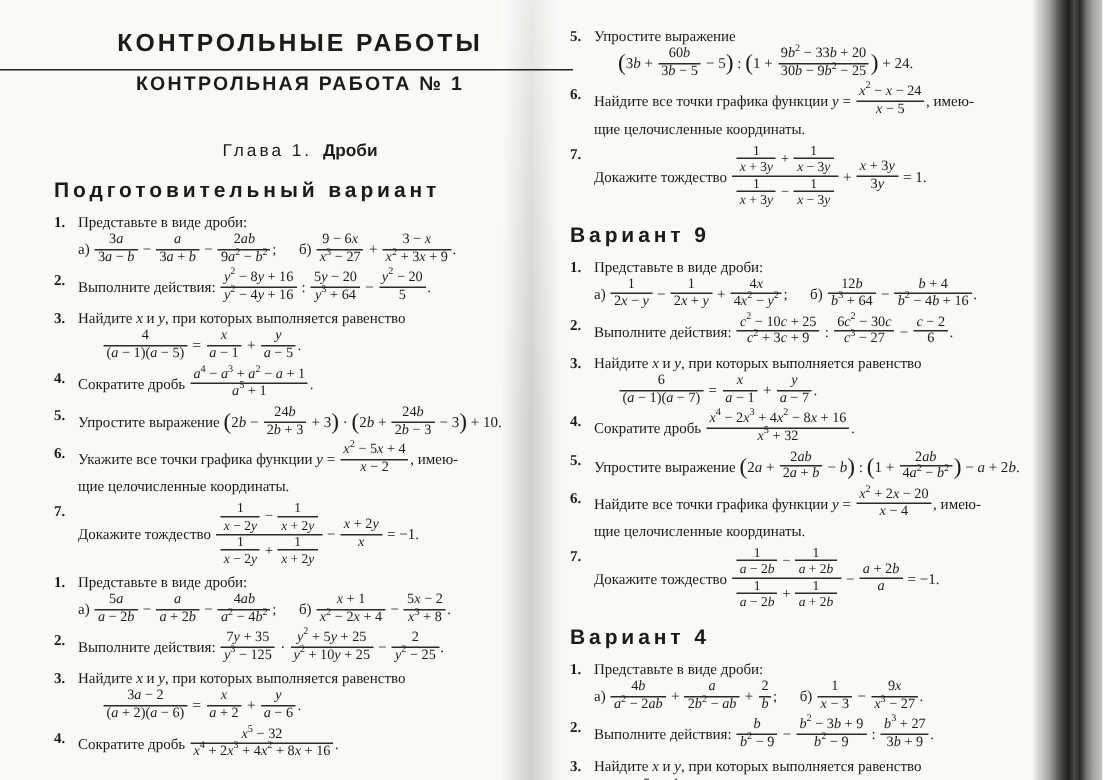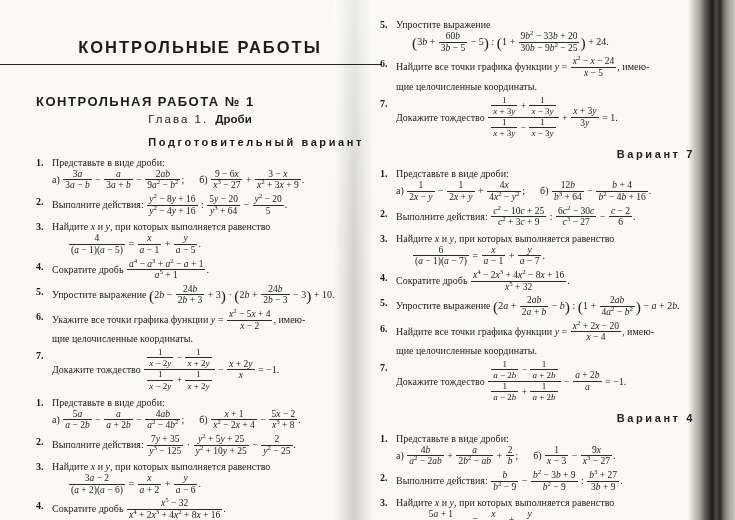--- a/index.html
+++ b/index.html
@@ -25,34 +25,34 @@
       rgba(0,0,0,0) 0%, #cfcdc8 12%, #a7a5a0 24%, #62605c 36%,
       #35332f 46%, #1f1e1b 52%, #4a4844 60%, #2b2a27 68%,
       #7c7a75 78%, #aaa8a3 88%, #c7c5c0 100%);
   }
   .page{position:absolute;font-size:10px;line-height:1.4;}
   .page-left{left:36px;top:12px;width:328px;}
   .page-right{left:380px;top:10px;width:315px;}
 
   .series-title{
     font-family:"Liberation Sans", sans-serif;font-weight:bold;
-    font-size:16.5px;letter-spacing:2px;text-align:center;margin-top:24px;
+    font-size:16.5px;letter-spacing:2px;text-align:center;margin-top:6px;
   }
   .series-rule{margin-left:-36px;width:382px;border-bottom:1.3px solid #24231f;margin-top:5px;}
   .work-title{
     font-family:"Liberation Sans", sans-serif;font-weight:bold;
-    font-size:13px;letter-spacing:1.5px;margin-top:28px;
-  }
-  .chapter-line{text-align:center;font-size:11.5px;margin-top:0;font-family:"Liberation Sans", sans-serif;}
+    font-size:13px;letter-spacing:1.5px;text-align:center;margin-top:0;
+  }
+  .chapter-line{text-align:center;font-size:11.5px;margin-top:28px;font-family:"Liberation Sans", sans-serif;}
   .chapter-prefix{letter-spacing:2px;}
   .chapter-name{font-weight:bold;margin-left:4px;}
 
   .variant-heading{
     font-family:"Liberation Sans", sans-serif;font-weight:bold;
-    font-size:11px;letter-spacing:2.6px;text-align:right;margin:7px 0 5px;
+    font-size:14px;letter-spacing:2.6px;text-align:left;margin:7px 0 5px;
   }
   .problems{margin-top:8px;}
   .problem{display:flex;align-items:flex-start;margin:2px 0 3px;}
   .pnum{font-weight:bold;min-width:16px;flex:none;}
   .pbody{flex:1;}
   .pline{line-height:1.4;}
   .pline.indented{padding-left:16px;}
 
   i{font-family:"Liberation Serif", serif;font-style:italic;}
   sup{font-size:0.72em;line-height:0;}
@@ -168,21 +168,21 @@
             <div class="pline">Найдите все точки графика функции <i>y</i> = <span class="frac"><span class="num"><i>x</i><sup>2</sup> − <i>x</i> − 24</span><span class="den"><i>x</i> − 5</span></span>, имею-</div>
             <div class="pline">щие целочисленные координаты.</div>
           </div>
         </div>
         <div class="problem">
           <span class="pnum">7.</span>
           <div class="pbody">
             <div class="pline">Докажите тождество <span class="frac"><span class="num"><span class="frac"><span class="num">1</span><span class="den"><i>x</i> + 3<i>y</i></span></span> + <span class="frac"><span class="num">1</span><span class="den"><i>x</i> − 3<i>y</i></span></span></span><span class="den"><span class="frac"><span class="num">1</span><span class="den"><i>x</i> + 3<i>y</i></span></span> − <span class="frac"><span class="num">1</span><span class="den"><i>x</i> − 3<i>y</i></span></span></span></span> + <span class="frac"><span class="num"><i>x</i> + 3<i>y</i></span><span class="den">3<i>y</i></span></span> = 1.</div>
           </div>
         </div>
-        <div class="variant-heading">Вариант 7</div>
+        <div class="variant-heading">Вариант 9</div>
         <div class="problem">
           <span class="pnum">1.</span>
           <div class="pbody">
             <div class="pline">Представьте в виде дроби:</div>
             <div class="pline">а) <span class="frac"><span class="num">1</span><span class="den">2<i>x</i> − <i>y</i></span></span> − <span class="frac"><span class="num">1</span><span class="den">2<i>x</i> + <i>y</i></span></span> + <span class="frac"><span class="num">4<i>x</i></span><span class="den">4<i>x</i><sup>2</sup> − <i>y</i><sup>2</sup></span></span>;  б) <span class="frac"><span class="num">12<i>b</i></span><span class="den"><i>b</i><sup>3</sup> + 64</span></span> − <span class="frac"><span class="num"><i>b</i> + 4</span><span class="den"><i>b</i><sup>2</sup> − 4<i>b</i> + 16</span></span>.</div>
           </div>
         </div>
         <div class="problem">
           <span class="pnum">2.</span>
           <div class="pbody">

